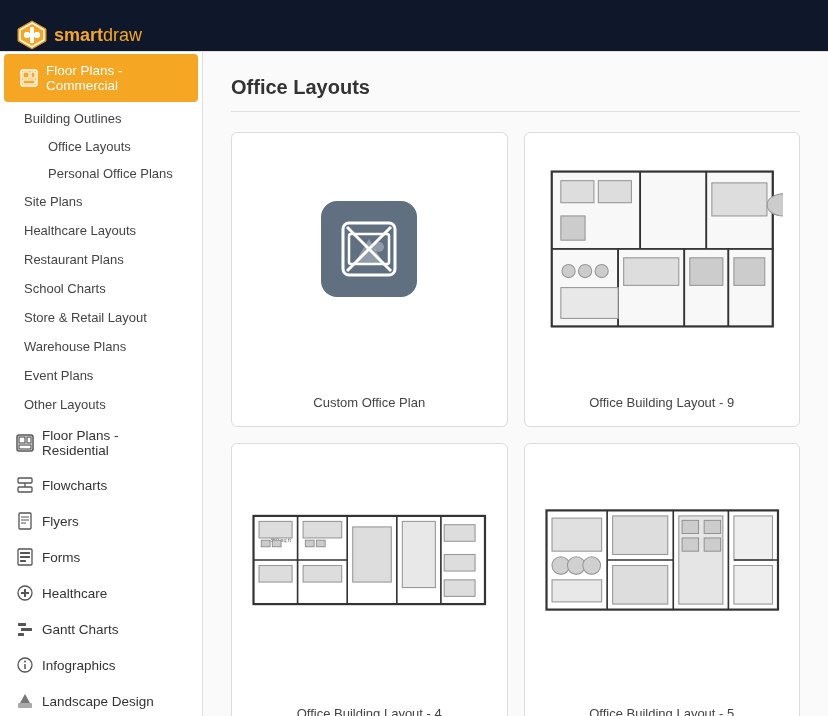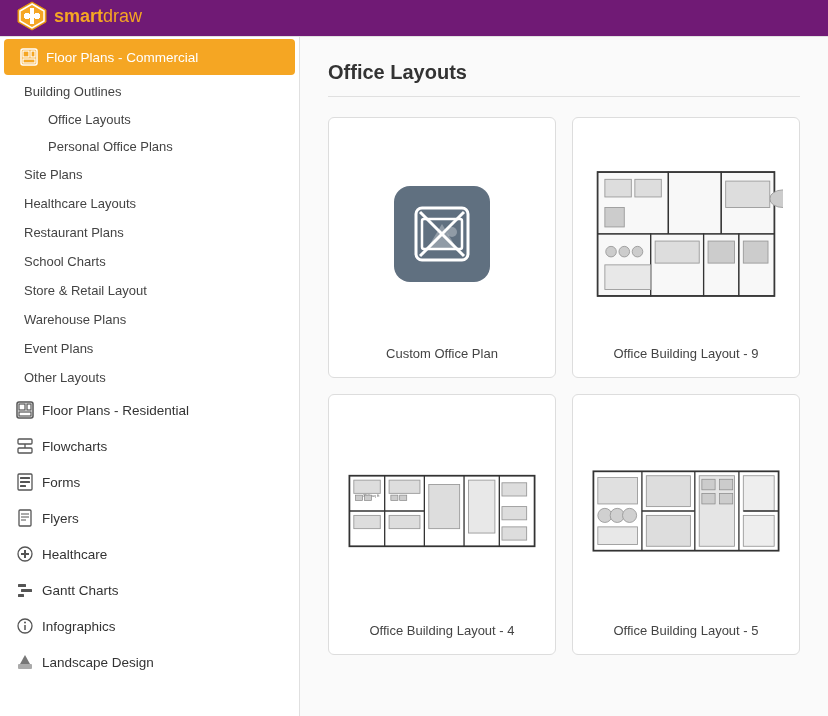--- a/index.html
+++ b/index.html
@@ -1,29 +1,29 @@
 <!DOCTYPE html>
 <html><head>
   <meta charset="utf-8">
   <style>
     * { box-sizing: border-box; margin: 0; padding: 0; }
     body { font-family: -apple-system, BlinkMacSystemFont, 'Segoe UI', Arial, sans-serif; font-size: 14px; background: #f5f5f5; display: flex; flex-direction: column; height: 716px; width: 828px; overflow: hidden; }
 
     
-    .header { background: #701a75; height: 37px; display: flex; align-items: flex-start; padding: 0 16px; border-bottom: 1px solid #e0e0e0; flex-shrink: 0; }
+    .header { background: #0f172a; height: 52px; display: flex; align-items: flex-end; padding: 0 16px; border-bottom: 1px solid #e0e0e0; flex-shrink: 0; }
     .logo { display: flex; align-items: center; gap: 6px; }
     .logo-icon { width: 32px; height: 32px; }
     .logo-text { font-size: 18px; font-weight: 600; color: #333; }
     .logo-text span { color: #f5a623; }
 
     
     .main { display: flex; flex: 1; overflow: hidden; }
 
     
-    .sidebar { width: 300px; background: #fff; border-right: 1px solid #e0e0e0; overflow-y: auto; flex-shrink: 0; }
+    .sidebar { width: 203px; background: #fff; border-right: 1px solid #e0e0e0; overflow-y: auto; flex-shrink: 0; }
     .sidebar::-webkit-scrollbar { width: 6px; }
     .sidebar::-webkit-scrollbar-thumb { background: #ccc; border-radius: 3px; }
 
     .sidebar-item { display: flex; align-items: center; gap: 8px; padding: 9px 16px; cursor: pointer; color: #333; font-size: 13.5px; }
     .sidebar-item.active { background: #f5a623; color: #fff; border-radius: 4px; margin: 2px 4px; }
     .sidebar-item.active .sidebar-icon { color: #fff; }
     .sidebar-icon { width: 18px; height: 18px; flex-shrink: 0; }
 
     .sidebar-sub-item { padding: 7px 16px 7px 24px; cursor: pointer; color: #444; font-size: 13px; }
     .sidebar-sub-sub-item { padding: 6px 16px 6px 48px; cursor: pointer; color: #444; font-size: 13px; }
@@ -33,21 +33,21 @@
     .content::-webkit-scrollbar { width: 6px; }
     .content::-webkit-scrollbar-thumb { background: #ccc; border-radius: 3px; }
 
     .content-title { font-size: 20px; font-weight: 600; color: #333; margin-bottom: 20px; padding-bottom: 12px; border-bottom: 1px solid #e0e0e0; }
 
     .templates-grid { display: grid; grid-template-columns: 1fr 1fr; gap: 16px; }
 
     .template-card { background: #fff; border: 1px solid #ddd; border-radius: 6px; padding: 16px; display: flex; flex-direction: column; align-items: center; cursor: pointer; }
 
     .template-image { width: 100%; height: 200px; display: flex; align-items: center; justify-content: center; margin-bottom: 12px; overflow: hidden; }
-    .template-label { font-size: 13px; color: #444; text-align: center; }
+    .template-label { font-size: 13px; color: #444; text-align: center; margin-top: 34px; }
 
     
     .custom-icon { width: 96px; height: 96px; background: #607080; border-radius: 16px; display: flex; align-items: center; justify-content: center; }
     .custom-icon svg { width: 60px; height: 60px; fill: #fff; }
 
     
     .floor-svg { width: 100%; height: 100%; }
   </style>
 </head>
 <body>
@@ -129,36 +129,36 @@
       <svg class="sidebar-icon" viewBox="0 0 18 18">
         <rect x="2" y="2" width="14" height="5" rx="1" fill="none" stroke="#555" stroke-width="1.3"></rect>
         <rect x="2" y="11" width="14" height="5" rx="1" fill="none" stroke="#555" stroke-width="1.3"></rect>
         <line x1="9" y1="7" x2="9" y2="11" stroke="#555" stroke-width="1.3"></line>
       </svg>
       <span>Flowcharts</span>
     </div>
 
     <div class="sidebar-item">
       <svg class="sidebar-icon" viewBox="0 0 18 18">
+        <rect x="3" y="1" width="12" height="16" rx="1" fill="none" stroke="#555" stroke-width="1.3"></rect>
+        <line x1="5" y1="5" x2="13" y2="5" stroke="#555" stroke-width="1"></line>
+        <line x1="5" y1="8" x2="13" y2="8" stroke="#555" stroke-width="1"></line>
+        <line x1="5" y1="11" x2="10" y2="11" stroke="#555" stroke-width="1"></line>
+      </svg>
+      <span>Flyers</span>
+    </div>
+
+    <div class="sidebar-item">
+      <svg class="sidebar-icon" viewBox="0 0 18 18">
         <rect x="2" y="1" width="14" height="16" rx="1" fill="none" stroke="#555" stroke-width="1.3"></rect>
         <rect x="4" y="4" width="10" height="2" rx="0.5" fill="#555"></rect>
         <rect x="4" y="8" width="10" height="2" rx="0.5" fill="#555"></rect>
         <rect x="4" y="12" width="6" height="2" rx="0.5" fill="#555"></rect>
       </svg>
       <span>Forms</span>
-    </div>
-
-    <div class="sidebar-item">
-      <svg class="sidebar-icon" viewBox="0 0 18 18">
-        <rect x="3" y="1" width="12" height="16" rx="1" fill="none" stroke="#555" stroke-width="1.3"></rect>
-        <line x1="5" y1="5" x2="13" y2="5" stroke="#555" stroke-width="1"></line>
-        <line x1="5" y1="8" x2="13" y2="8" stroke="#555" stroke-width="1"></line>
-        <line x1="5" y1="11" x2="10" y2="11" stroke="#555" stroke-width="1"></line>
-      </svg>
-      <span>Flyers</span>
     </div>
 
     <div class="sidebar-item">
       <svg class="sidebar-icon" viewBox="0 0 18 18">
         <circle cx="9" cy="9" r="7" fill="none" stroke="#555" stroke-width="1.3"></circle>
         <line x1="9" y1="5" x2="9" y2="13" stroke="#555" stroke-width="2"></line>
         <line x1="5" y1="9" x2="13" y2="9" stroke="#555" stroke-width="2"></line>
       </svg>
       <span>Healthcare</span>
     </div>

